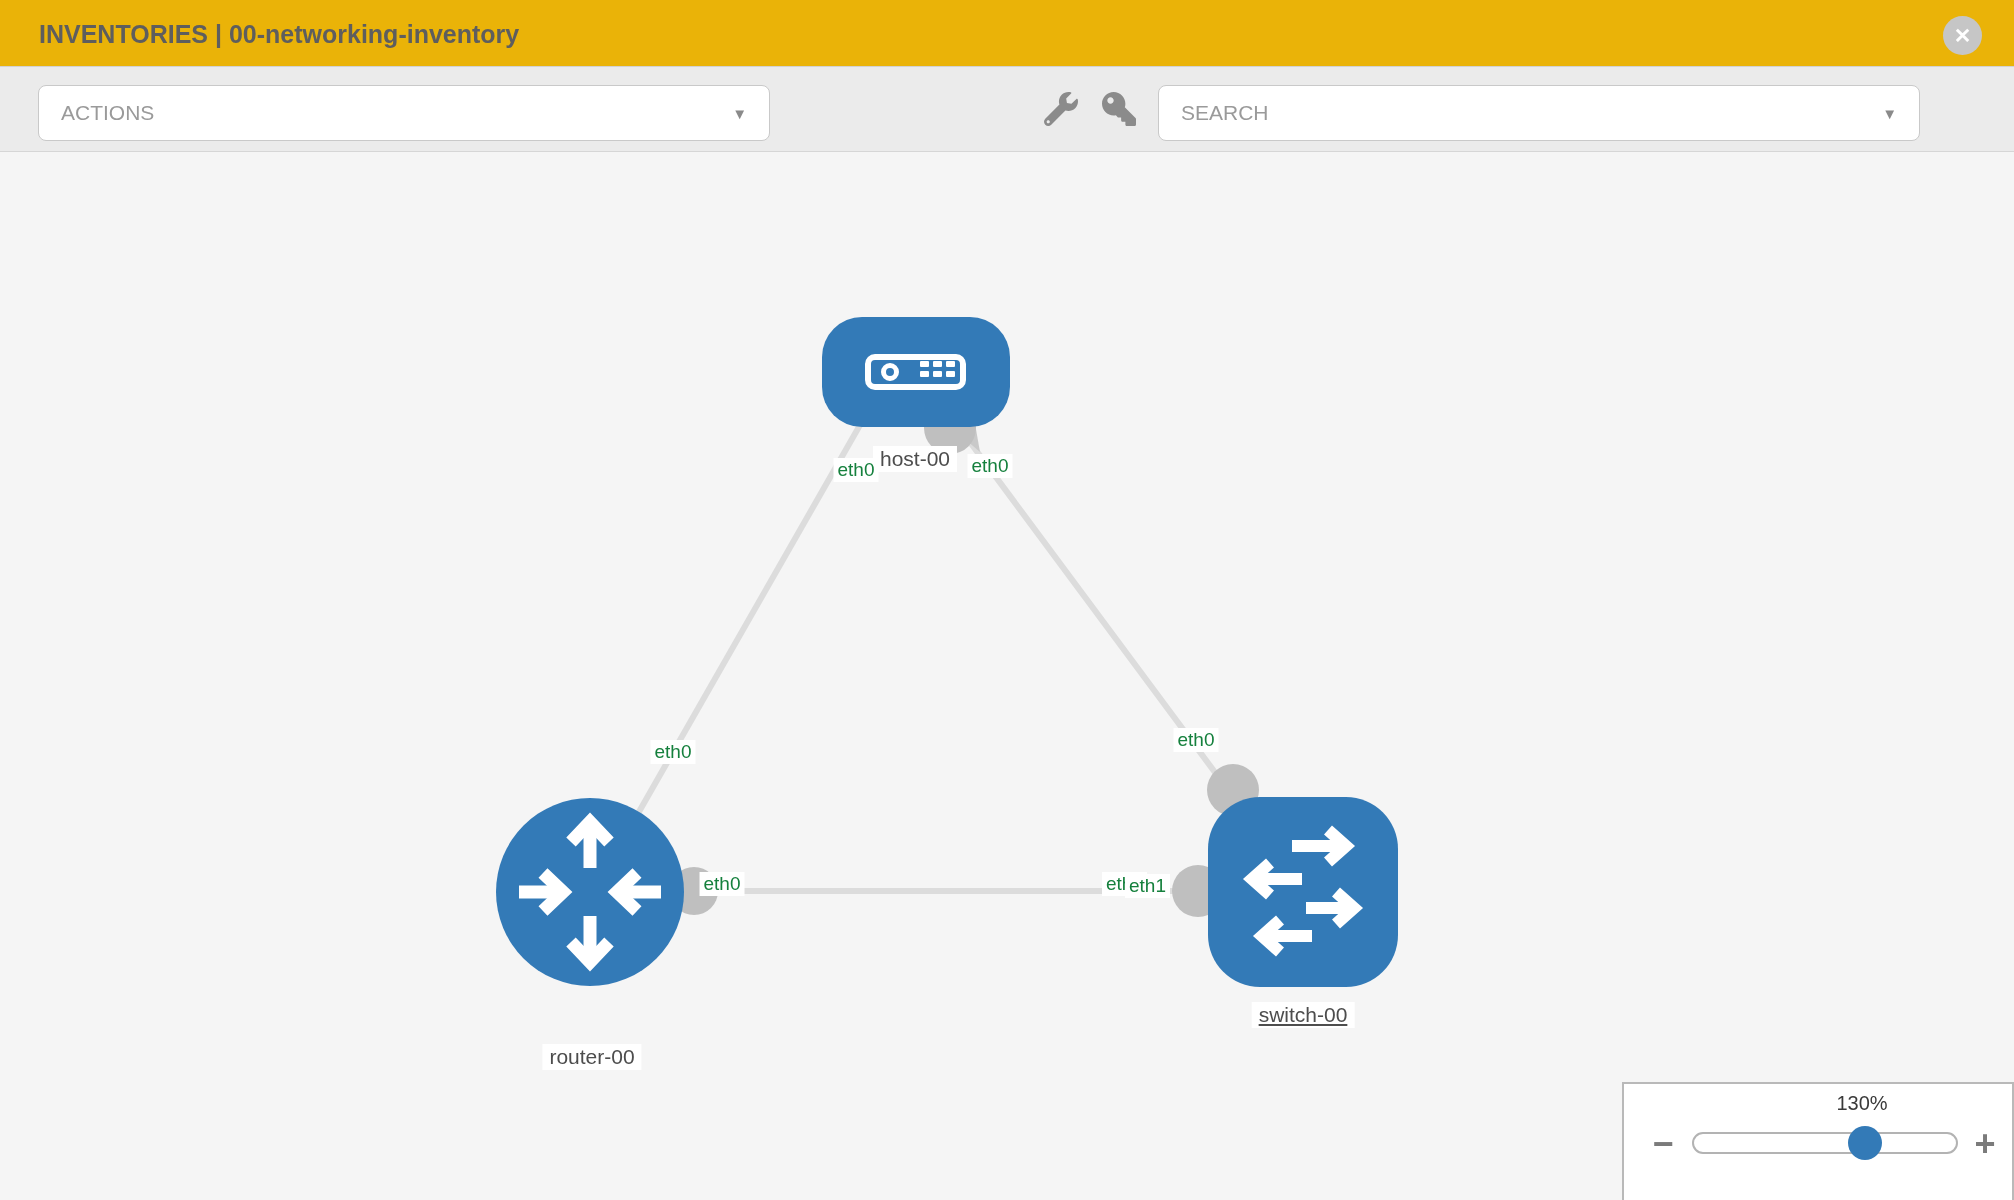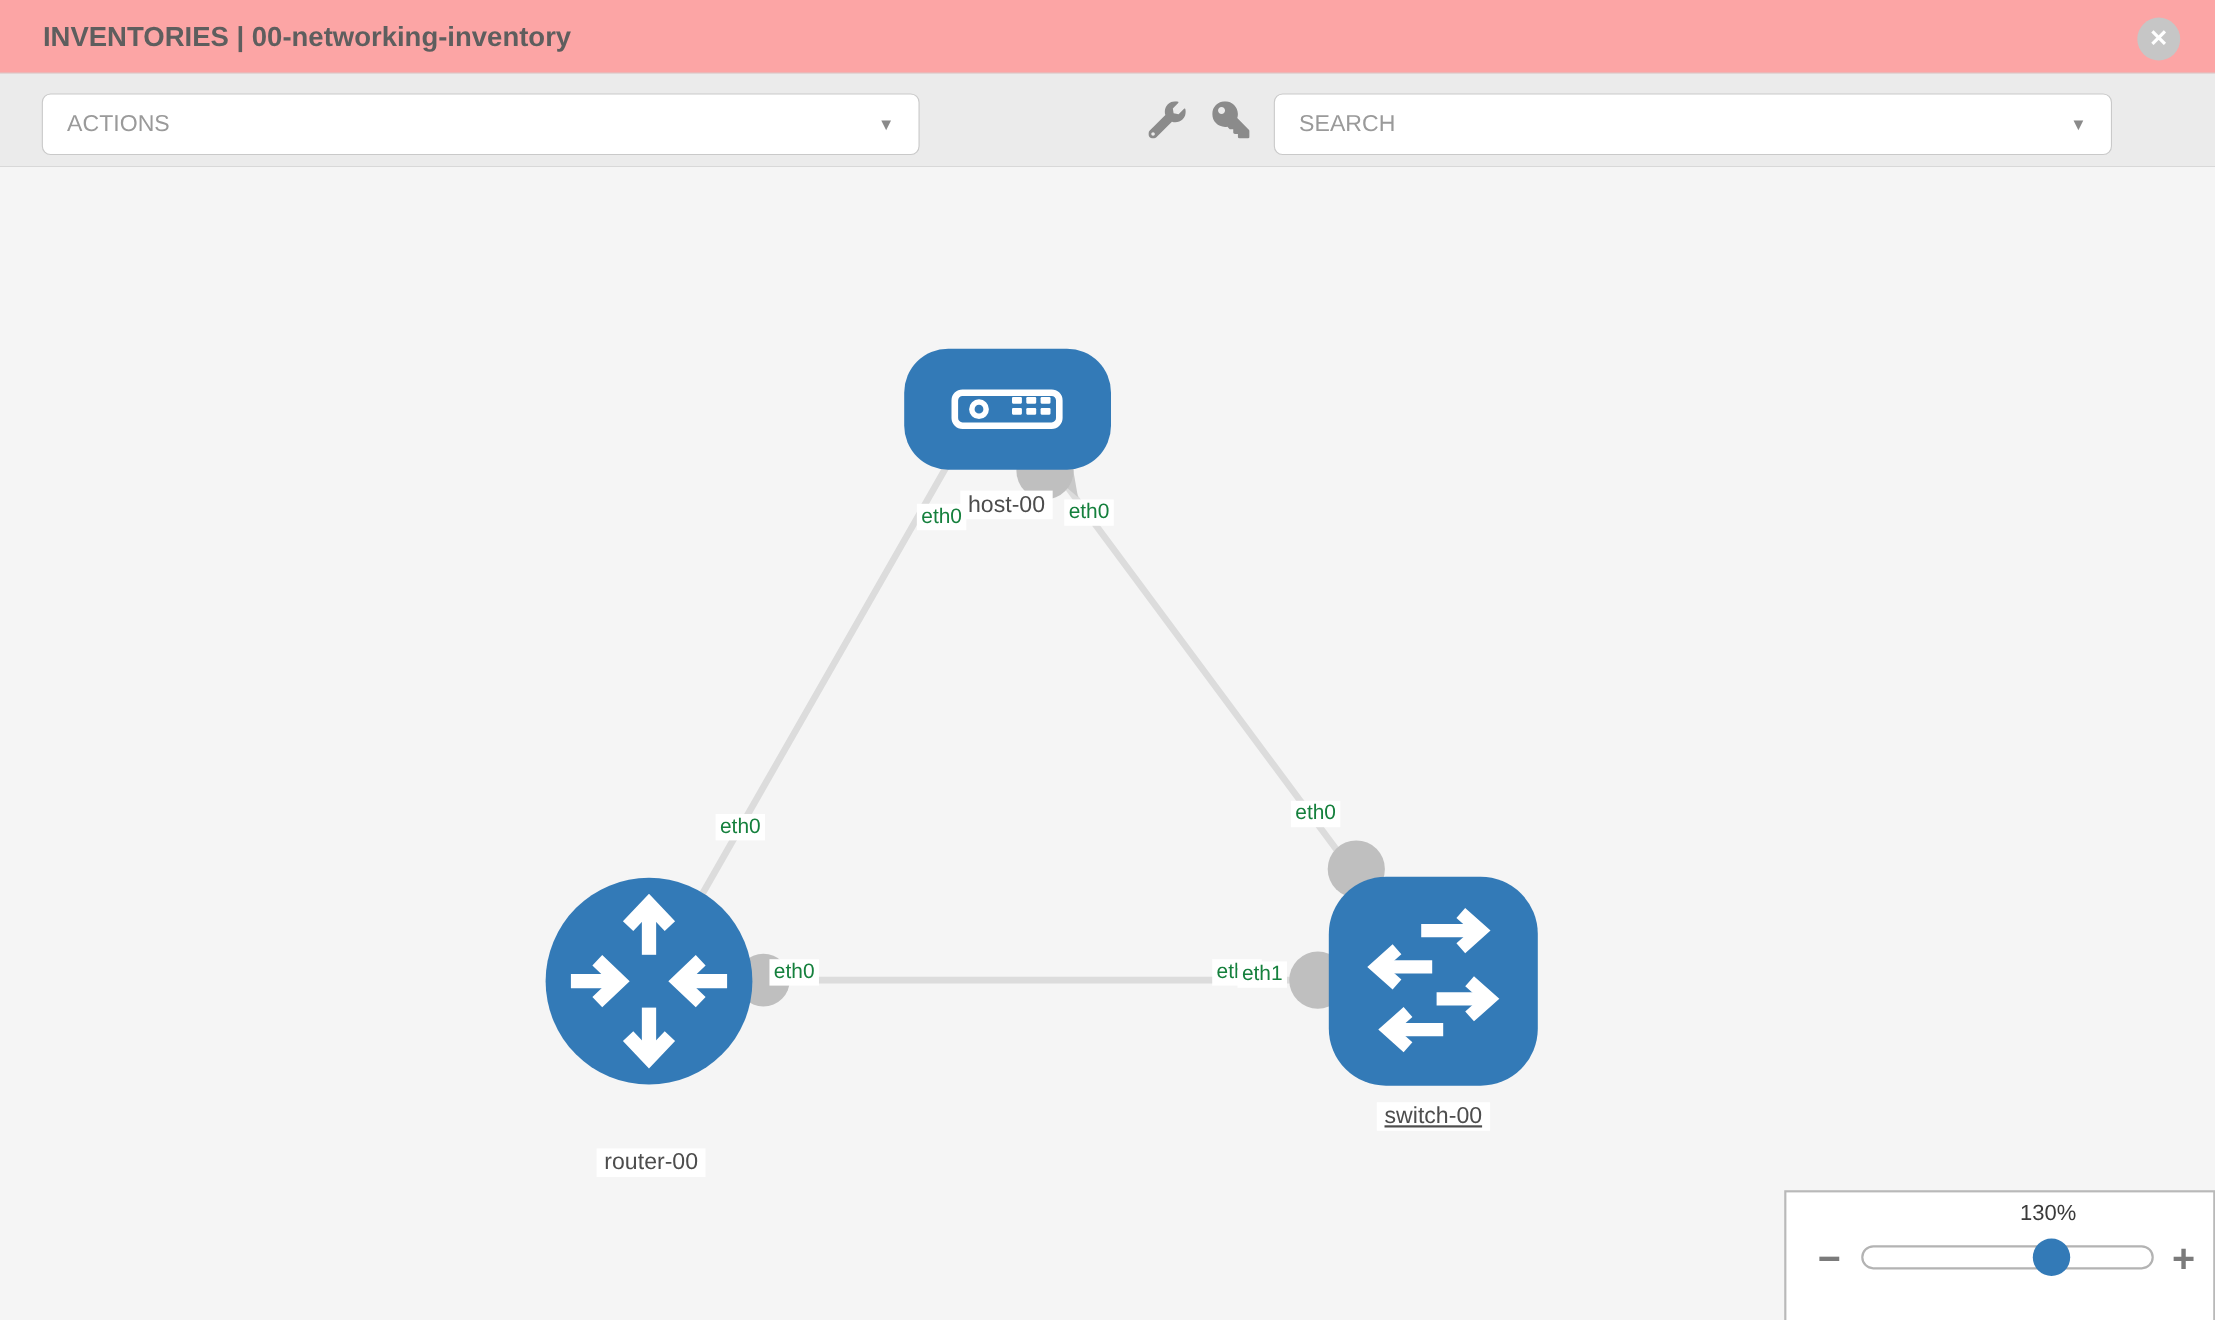--- a/index.html
+++ b/index.html
@@ -1,31 +1,31 @@
 <!DOCTYPE html>
 <html><head>
 <meta charset="utf-8">
 <style>
   html,body{margin:0;padding:0;}
   body{
     width:2014px;height:1200px;overflow:hidden;position:relative;
     font-family:"Liberation Sans",sans-serif;background:#ffffff;
   }
   
-  .hdr{position:absolute;top:0;left:0;right:0;height:66px;background:#fca5a5;border-bottom:1px solid #d2d2d2;}
+  .hdr{position:absolute;top:0;left:0;right:0;height:66px;background:#eab308;border-bottom:1px solid #d2d2d2;}
   .hdr-title{position:absolute;left:39px;top:20px;margin:0;font-size:25px;font-weight:700;color:#5e5e5e;}
   .close-btn{position:absolute;right:32px;top:16px;width:39px;height:39px;border:none;padding:0;
     border-radius:50%;background:#c6c6c6;cursor:pointer;display:flex;align-items:center;justify-content:center;}
   .close-x{color:#fff;font-size:21px;font-weight:700;line-height:1;}
   
   .toolbar{position:absolute;top:67px;left:0;right:0;height:84px;background:#ebebeb;border-bottom:1px solid #d6d6d6;}
   .dropdown{position:absolute;top:18px;height:56px;box-sizing:border-box;background:#fff;
     border:1px solid #c9c9c9;border-radius:8px;display:flex;align-items:center;justify-content:space-between;
     padding:0 22px;font-size:21px;color:#9a9a9a;cursor:pointer;}
-  .dd-actions{left:38px;width:798px;}
+  .dd-actions{left:38px;width:732px;}
   .dd-search{left:1158px;width:762px;}
   .caret{font-size:15px;color:#8a8a8a;}
   .tool-btn{position:absolute;top:25px;width:34px;height:34px;border:none;background:none;padding:0;cursor:pointer;}
   .tool-btn svg{width:100%;height:100%;fill:#8b8b8b;}
   .tb-wrench{left:1044px;}
   .tb-key{left:1102px;}
   
   .canvas{position:absolute;top:152px;left:0;right:0;bottom:0;background:#f5f5f5;overflow:hidden;}
   .topo{position:absolute;top:0;left:0;}
   .link{stroke:#dcdcdc;stroke-width:6;stroke-linecap:round;cursor:pointer;}

